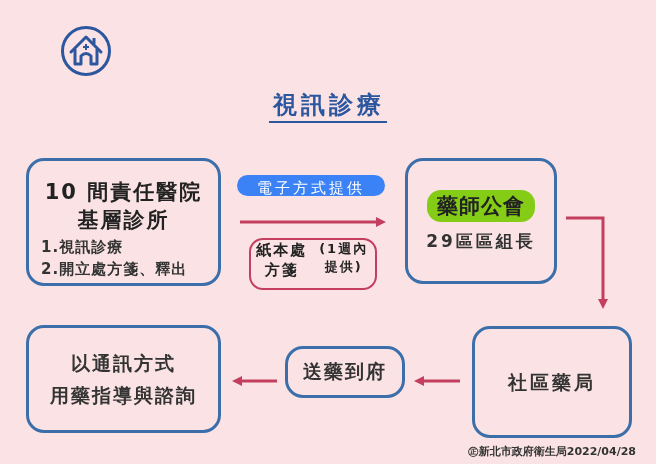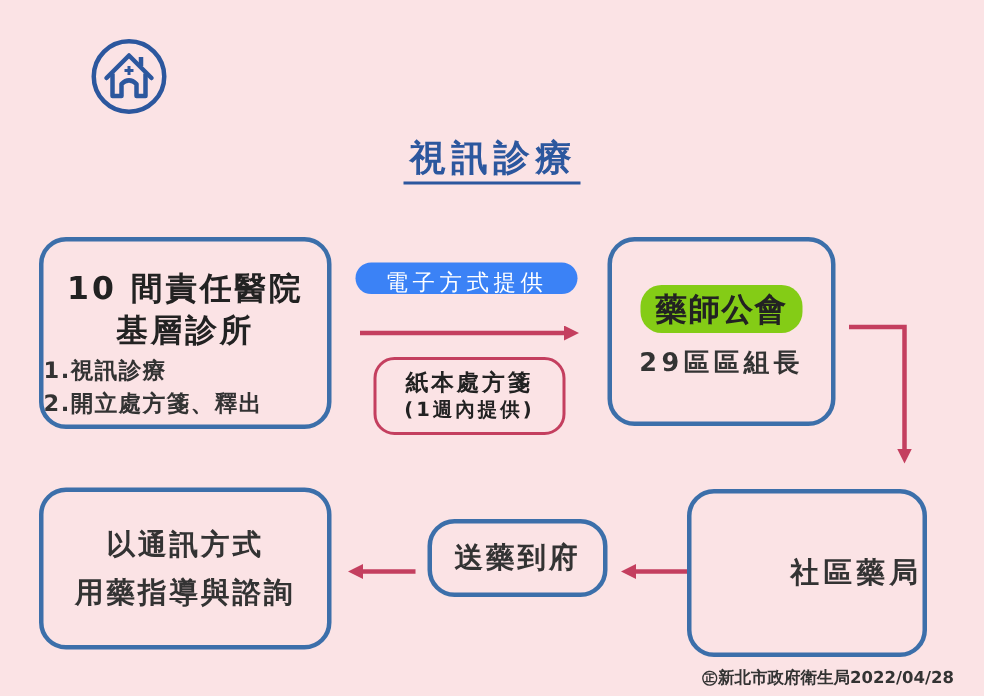--- a/index.html
+++ b/index.html
@@ -25,44 +25,44 @@
     line-height: 1.1;
   }
   .box {
     border: 3px solid #3c6faa; border-radius: 18px; background: #fbe3e5;
     box-sizing: border-box; color: #222;
     display: flex; flex-direction: column; align-items: center; justify-content: center;
     font-weight: bold;
   }
   .box1 { left: 26px; top: 158px; width: 195px; height: 128px; padding-top: 14px; }
   .box1 .h { font-size: 21px; letter-spacing: 2px; line-height: 28px; }
-  .box1 .items { align-self: flex-start; margin-top: 2px; }
+  .box1 .items { align-self: flex-start; margin-left: 12px; margin-top: 2px; }
   .box1 .it { font-size: 15px; color: #333; letter-spacing: 1px; line-height: 22px; }
   .box2 { left: 405px; top: 158px; width: 152px; height: 126px; }
   .pill-yellow {
     background: #84cc16; border-radius: 14px; padding: 2px 10px;
     font-size: 21px; letter-spacing: 1px; color: #222; line-height: 28px;
   }
   .box2 .sub { font-size: 17px; letter-spacing: 3px; margin-top: 8px; color: #333; }
-  .box3 { left: 458px; top: 326px; width: 160px; height: 112px; align-items: flex-end; }
+  .box3 { left: 472px; top: 326px; width: 160px; height: 112px; }
   .box3 .l { font-size: 19px; letter-spacing: 3px; line-height: 32px; color: #333; }
   .box4 { left: 285px; top: 346px; width: 120px; height: 52px; }
   .box4 .l { font-size: 19px; letter-spacing: 2px; color: #333; }
   .box5 { left: 26px; top: 325px; width: 195px; height: 108px; }
   .box5 .l { font-size: 19px; letter-spacing: 2px; line-height: 32px; color: #333; }
   .pill-red {
     left: 237px; top: 175px; width: 148px; height: 21px; border-radius: 14px;
     background: #3b82f6; color: #fff; font-weight: normal; font-size: 15px;
     letter-spacing: 3px; text-align: center; line-height: 26px;
   }
   .pill-outline {
     left: 249px; top: 238px; width: 128px; height: 52px; border-radius: 14px;
     border: 2px solid #c43f5f; box-sizing: border-box; background: #fbe3e5;
     text-align: center; font-weight: bold; color: #222;
-    display: flex; flex-direction: column; justify-content: center;
+    display: flex; flex-direction: row; justify-content: center;
   }
   .pill-outline .a { font-size: 15px; letter-spacing: 2px; line-height: 20px; }
   .pill-outline .b { font-size: 13px; letter-spacing: 2px; line-height: 18px; }
   svg.arrows { left: 0; top: 0; }
   .footer {
     right: 20px; top: 444px; font-size: 11px; color: #333; font-weight: bold;
     white-space: nowrap;
   }
 </style>
 </head>

